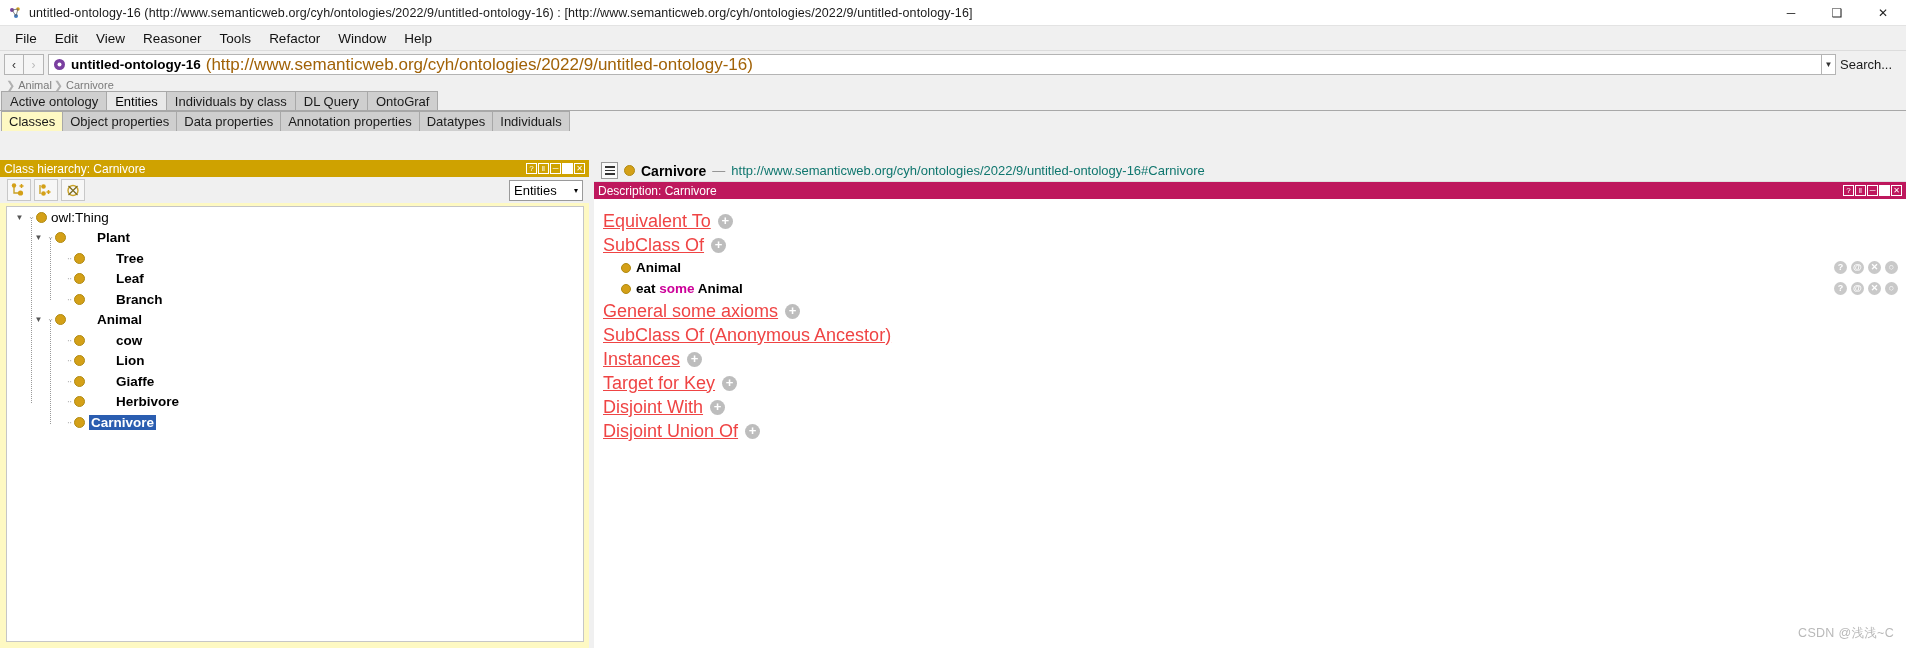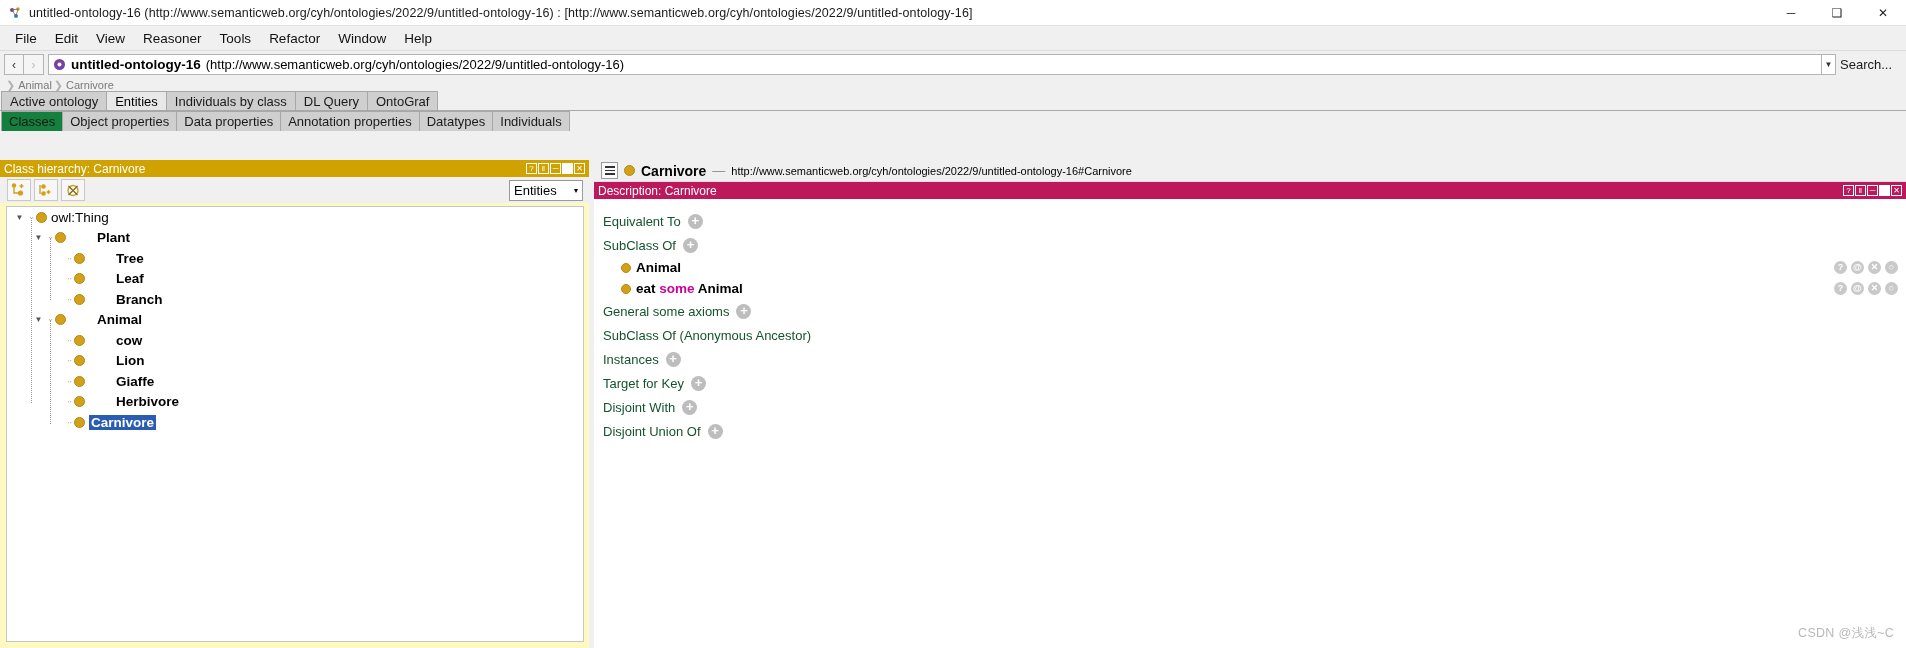--- a/index.html
+++ b/index.html
@@ -59,21 +59,21 @@
   .nav-btn.disabled { color: #b9b9b9; border-left: none; }
   .uri-field {
     flex: 1; height: 21px; background: #fff; border: 1px solid #b4b4b4;
     margin-left: 4px; display: flex; align-items: center; padding: 0 4px;
     overflow: hidden; white-space: nowrap;
   }
   .uri-field .ont-icon {
     width: 13px; height: 13px; margin-right: 5px; flex: none;
   }
   .uri-name { font-weight: bold; font-size: 13.5px; color: #000; }
-  .uri-url { color: #000000; font-size: 13px; margin-left: 5px; }
+  .uri-url { color: #a16207; font-size: 17px; margin-left: 5px; }
   .uri-dropdown {
     width: 14px; height: 21px; display: flex; align-items: center; justify-content: center;
     color: #333; font-size: 8px; flex: none; background: #fff; border: 1px solid #b4b4b4; border-left: none;
   }
   .search-box {
     width: 62px; height: 21px; margin-left: 4px; background: #f0f0f0;
     display: flex; align-items: center; font-size: 13px; color: #1a1a1a;
     overflow: hidden; white-space: nowrap;
   }
 
@@ -102,21 +102,21 @@
   .subtabs {
     height: 20px; background: #f0f0f0; display: flex; align-items: flex-end;
     padding-left: 1px;
   }
   .subtab {
     height: 20px; padding: 0 7px; display: flex; align-items: center;
     font-size: 13px; color: #1a1a1a;
     background: #cfcfcf; border: 1px solid #a8a8a8; border-bottom: none;
     margin-right: -1px;
   }
-  .subtab.active { background: #15803d; }
+  .subtab.active { background: #fef9c3; }
 
   
   .main { position: absolute; left: 0; top: 160px; width: 1906px; height: 488px; }
 
   .left-pane { position: absolute; left: 0; top: 0; width: 589px; height: 488px; background: #fef9c3; }
   .splitter { position: absolute; left: 589px; top: 0; width: 5px; height: 488px; background: #f0f0f0; }
   .right-pane { position: absolute; left: 594px; top: 0; width: 1312px; height: 488px; background: #fff; }
 
   .panel-header {
     height: 17px; background: #cfa200; color: #fff;
@@ -176,31 +176,31 @@
   .hamburger {
     width: 17px; height: 17px; border: 1px solid #9a9a9a; background: #fafafa;
     display: flex; flex-direction: column; justify-content: center; align-items: center; gap: 2px;
   }
   .hamburger i { display: block; width: 10px; height: 1.5px; background: #333; }
   .entity-dot {
     width: 11px; height: 11px; border-radius: 50%; background: #d4a017; border: 1px solid #b08a12;
   }
   .entity-name { font-weight: bold; font-size: 14px; color: #000; }
   .entity-dash { color: #8a8a8a; }
-  .entity-uri { color: #000000; font-size: 11px; }
+  .entity-uri { color: #0f766e; font-size: 13px; }
 
   .desc-header {
     height: 17px; background: #be185d; color: #fff;
     display: flex; align-items: center; padding: 0 4px; font-size: 12px; justify-content: flex-end;
   }
 
   .desc-body { position: relative; height: 449px; background: #fff; padding-top: 10px; }
   .desc-section { padding: 0 0 0 9px; }
   .sec-title-row { display: flex; align-items: center; height: 24px; gap: 7px; }
-  .sec-title { font-size: 13px; color: #14532d; }
+  .sec-title { font-size: 18px; color: #ef4444; text-decoration: underline; }
   .plus-btn {
     width: 15px; height: 15px; border-radius: 50%; background: #bdbdbd;
     color: #fff; font-size: 13px; line-height: 14px; text-align: center; font-weight: bold;
     display: block;
   }
   .axiom-row {
     height: 21px; display: flex; align-items: center; padding-left: 18px;
     position: relative; padding-right: 8px;
   }
   .axiom-dot {

